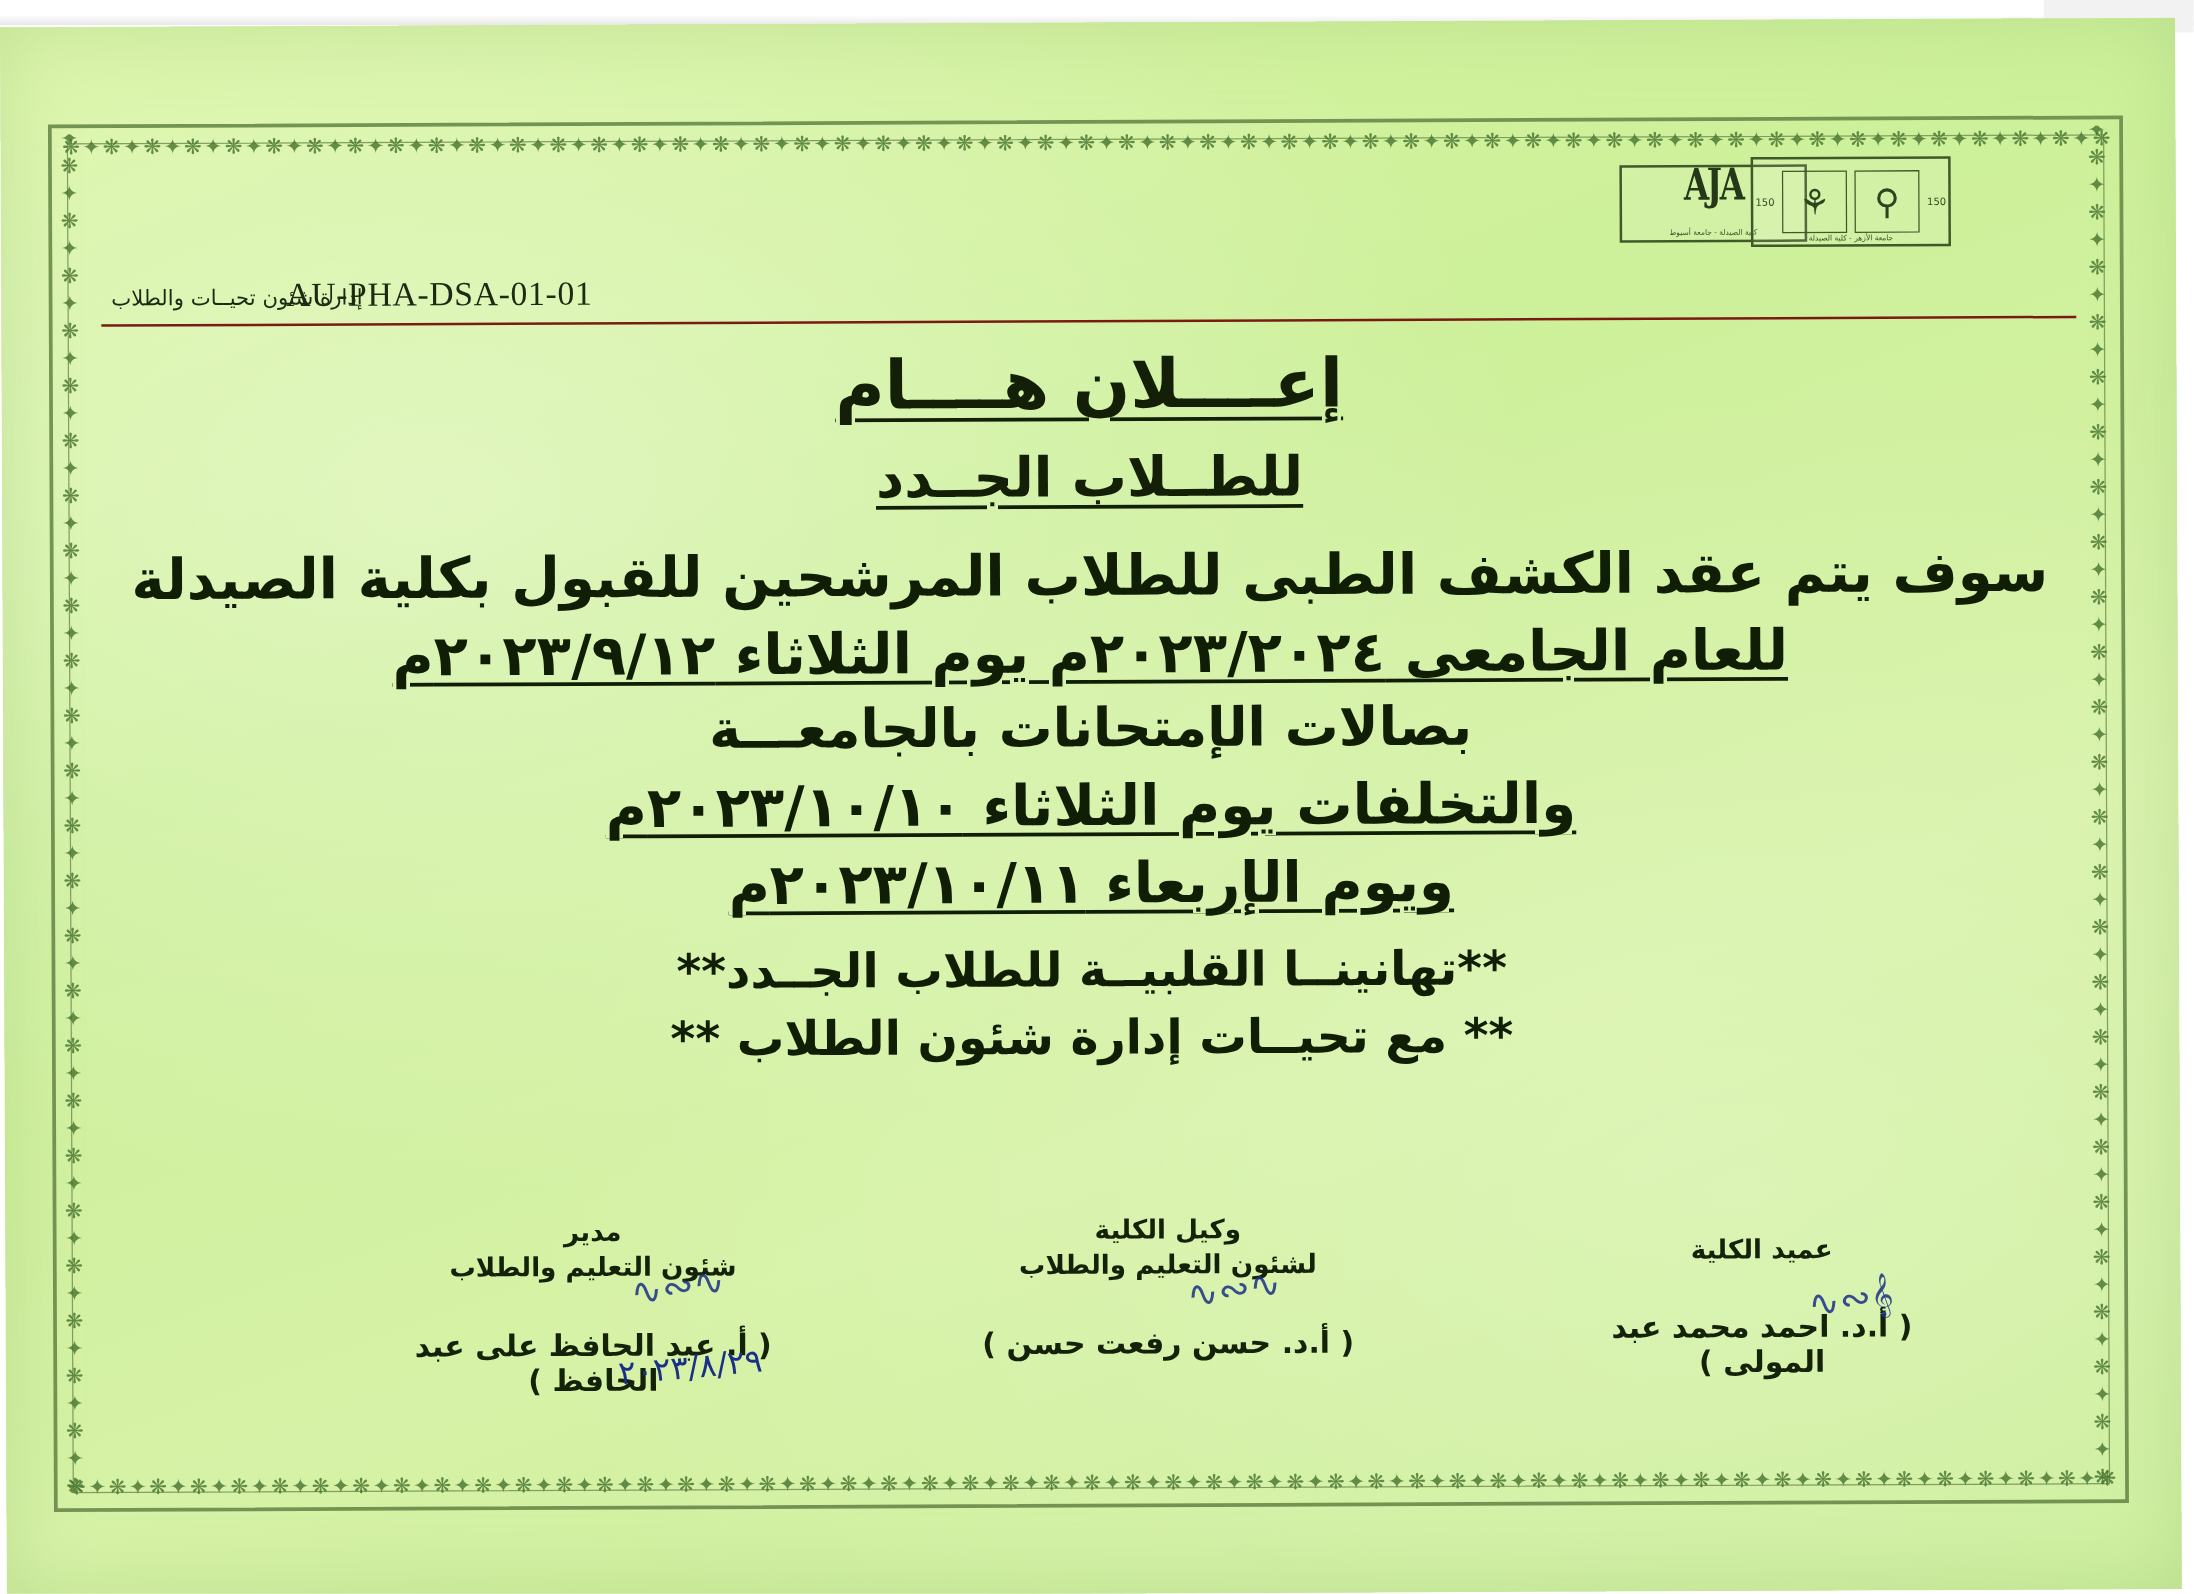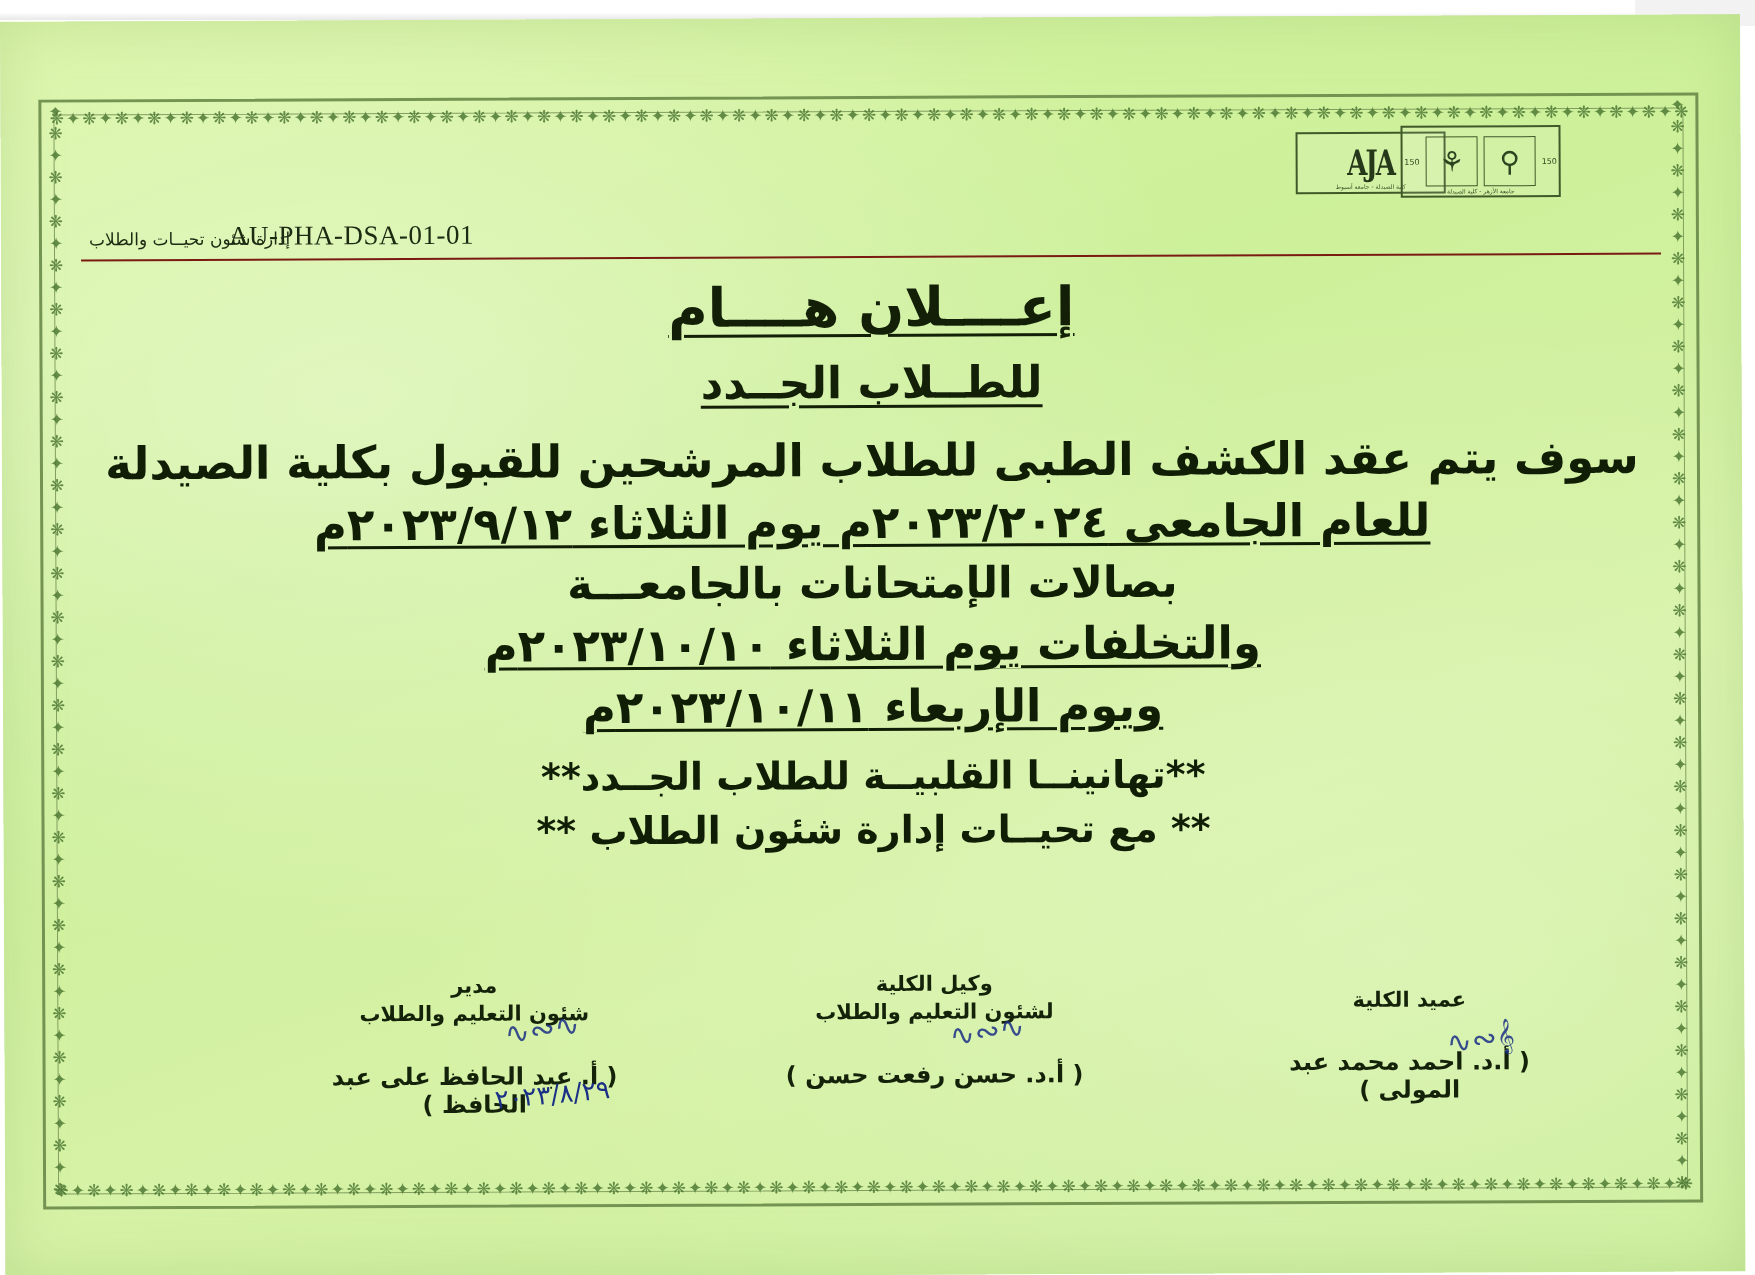--- a/index.html
+++ b/index.html
@@ -119,21 +119,21 @@
   }
   .logo-left {
     position: absolute;
     left: 1215px;
     top: 6px;
     width: 150px;
     height: 62px;
     border: 2px solid #3f5a28;
     background: rgba(255,255,255,0.10);
     display: flex;
-    align-items: center;
+    align-items: flex-start;
     justify-content: center;
     overflow: hidden;
   }
   .logo-left .mark {
     font-family: "DejaVu Serif", serif;
     font-weight: bold;
     font-size: 26px;
     color: #26381a;
     letter-spacing: -2px;
     transform: scaleY(1.35);

